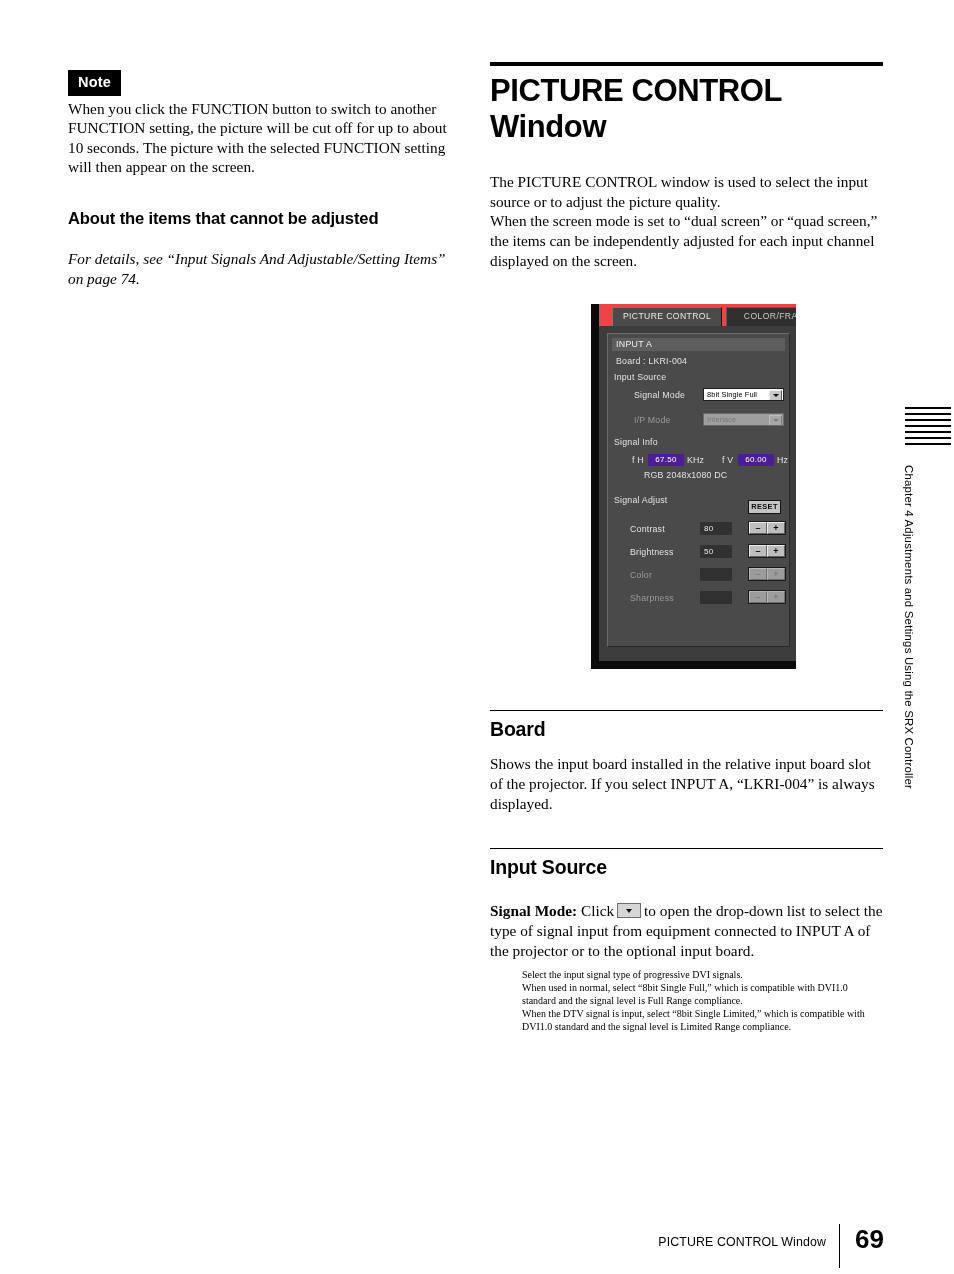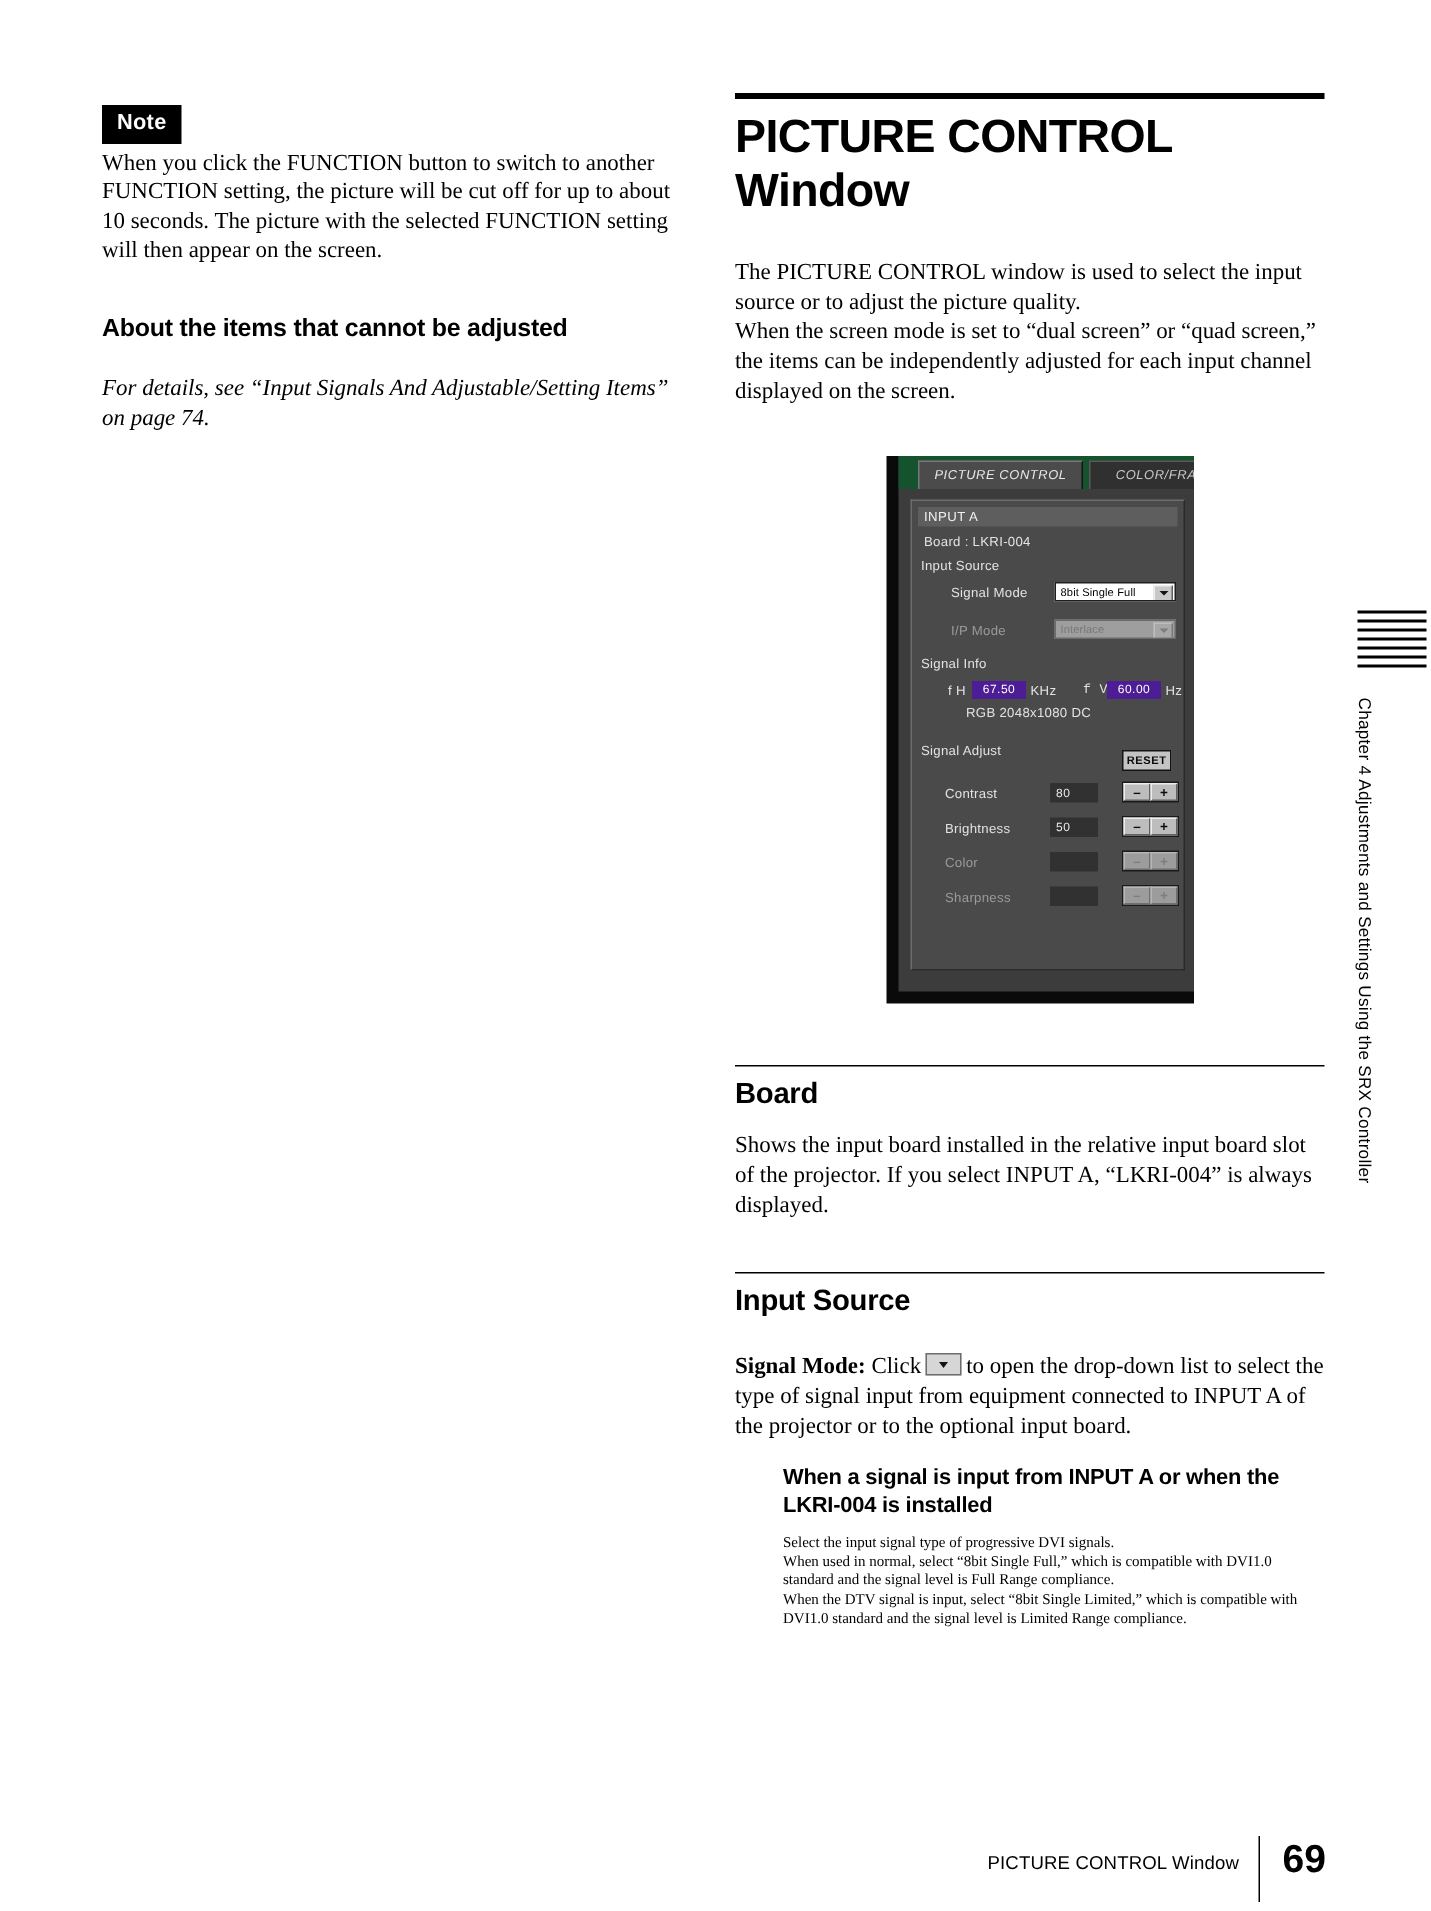--- a/index.html
+++ b/index.html
@@ -161,22 +161,21 @@
     left: 8px;
     top: 0px;
     right: 0;
     bottom: 8px;
     background: #3c3c3c;
   }
   .tabbar {
     position: absolute;
     left: 0; top: 0; right: 0;
     height: 22px;
-    background: #14532d;
-    font-style: italic;
+    background: #ef4444;
   }
   .tab {
     position: absolute;
     top: 3px;
     height: 19px;
     box-sizing: border-box;
     color: #e8e8e8;
     font-size: 8.6px;
     letter-spacing: 0.4px;
     text-align: center;
@@ -443,21 +442,21 @@
       <div class="combo disabled" style="left:95px; top:79px; width:81px;">
         <span>Interlace</span>
         <span class="arrow"></span>
       </div>
 
       <div class="shot-label" style="left:6px; top:103px;">Signal Info</div>
 
       <div class="shot-label" style="left:24px; top:121px;">f H</div>
       <div class="valuebox wide" style="left:40px; top:120px;">67.50</div>
       <div class="shot-label" style="left:79px; top:121px;">KHz</div>
-      <div class="shot-label" style="left:114px; top:121px;font-family:Liberation Mono, monospace;">f V</div>
+      <div class="shot-label" style="left:114px; top:121px;">f V</div>
       <div class="valuebox wide" style="left:130px; top:120px;">60.00</div>
       <div class="shot-label" style="left:169px; top:121px;">Hz</div>
 
       <div class="shot-label" style="left:36px; top:136px;">RGB  2048x1080 DC</div>
 
       <div class="shot-label" style="left:6px; top:161px;">Signal Adjust</div>
       <div class="resetbtn" style="left:140px; top:166px;">RESET</div>
 
       <div class="shot-label" style="left:22px; top:190px;">Contrast</div>
       <div class="adjbox" style="left:92px; top:188px;">80</div>
@@ -499,21 +498,20 @@
 
 <div class="right-col" style="top:848px;">
   <hr class="rule-thin">
   <h2 class="h2-head">Input Source</h2>
 
   <p class="hang-para mt22">
     <span class="bold-serif">Signal Mode:</span>
     <span>Click</span><span class="inline-combo"></span><span>to open the drop-down list to select the type of signal input from equipment connected to INPUT A of the projector or to the optional input board.</span>
   </p>
 
-  <p class="sub-head-sans mt16">When a signal is input from INPUT A or when the LKRI-004 is installed</p>
   <p class="indent-para mt9" style="white-space:pre-line;">Select the input signal type of progressive DVI signals.
 When used in normal, select “8bit Single Full,” which is compatible with DVI1.0 standard and the signal level is Full Range compliance.
 When the DTV signal is input, select “8bit Single Limited,” which is compatible with DVI1.0 standard and the signal level is Limited Range compliance.</p>
 </div>
 
 <div class="side-tab">
   <div class="side-bars">
     <div></div>
     <div></div>
     <div></div>

